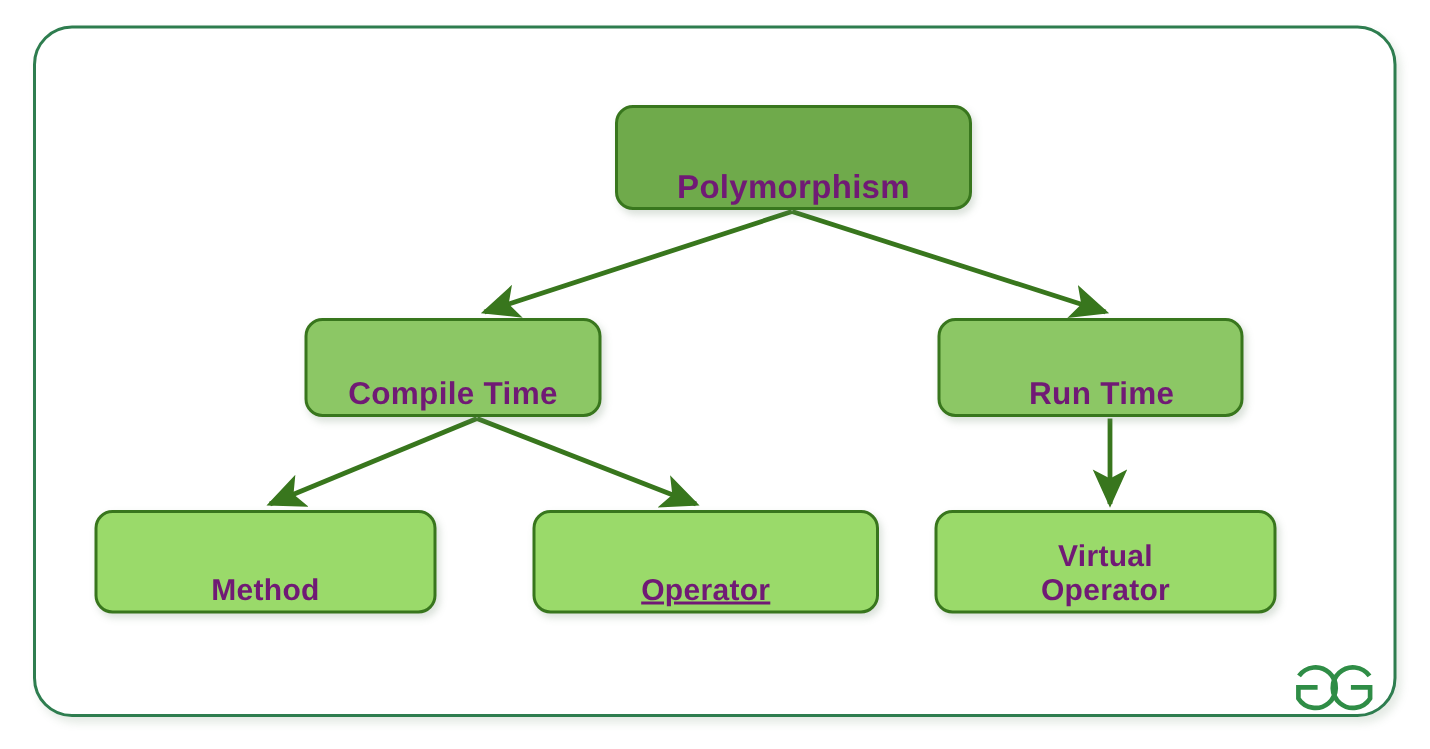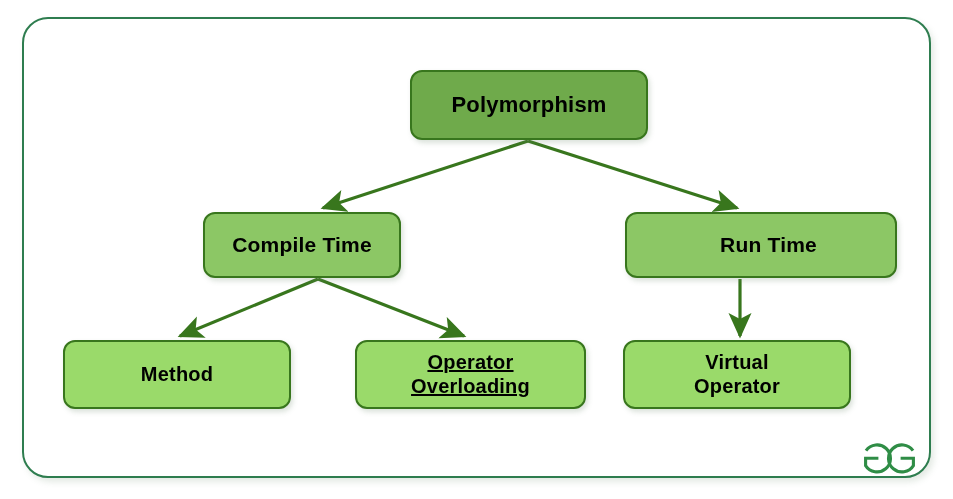--- a/index.html
+++ b/index.html
@@ -35,47 +35,47 @@
     top: 0;
     width: 953px;
     height: 499px;
     pointer-events: none;
   }
   
   .node {
     position: absolute;
     box-sizing: border-box;
     display: flex;
-    align-items: center;
+    align-items: flex-end;
     justify-content: center;
     text-align: center;
     border: 2px solid #38761d;
     border-radius: 12px;
-    color: #000000;
+    color: #701a75;
     font-weight: bold;
     line-height: 1.18;
     letter-spacing: 0.2px;
     box-shadow: 2px 3px 5px rgba(110, 140, 110, 0.25);
     z-index: 3;
   }
   .node.level-1 {
     background: #6faa4b;
     font-size: 22px;
   }
   .node.level-2 {
     background: #8cc765;
     font-size: 21px;
   }
   .node.level-3 {
     background: #9ada6a;
     font-size: 20px;
   }
   #node-root      { left: 410px; top: 70px;  width: 238px; height: 70px; }
   #node-compile   { left: 203px; top: 212px; width: 198px; height: 66px; }
-  #node-runtime   { left: 625px; top: 212px; width: 272px; height: 66px; padding-left: 15px; }
+  #node-runtime   { left: 625px; top: 212px; width: 204px; height: 66px; padding-left: 15px; }
   #node-method    { left: 63px;  top: 340px; width: 228px; height: 69px; }
   #node-operator  { left: 355px; top: 340px; width: 231px; height: 69px; text-decoration: underline; }
   #node-virtual   { left: 623px; top: 340px; width: 228px; height: 69px; }
   .node-label { display: block; width: 100%; }
   
   #logo {
     position: absolute;
     right: 34px;
     bottom: 22px;
     z-index: 4;
@@ -122,21 +122,20 @@
 
   <div class="node level-3" id="node-method">
     <span class="node-label">
       <span>Method</span><br>
     </span>
   </div>
 
   <div class="node level-3" id="node-operator">
     <span class="node-label">
       <span>Operator</span><br>
-      <span>Overloading</span>
     </span>
   </div>
 
   <div class="node level-3" id="node-virtual">
     <span class="node-label">
       <span>Virtual</span><br>
       <span>Operator</span>
     </span>
   </div>
 

